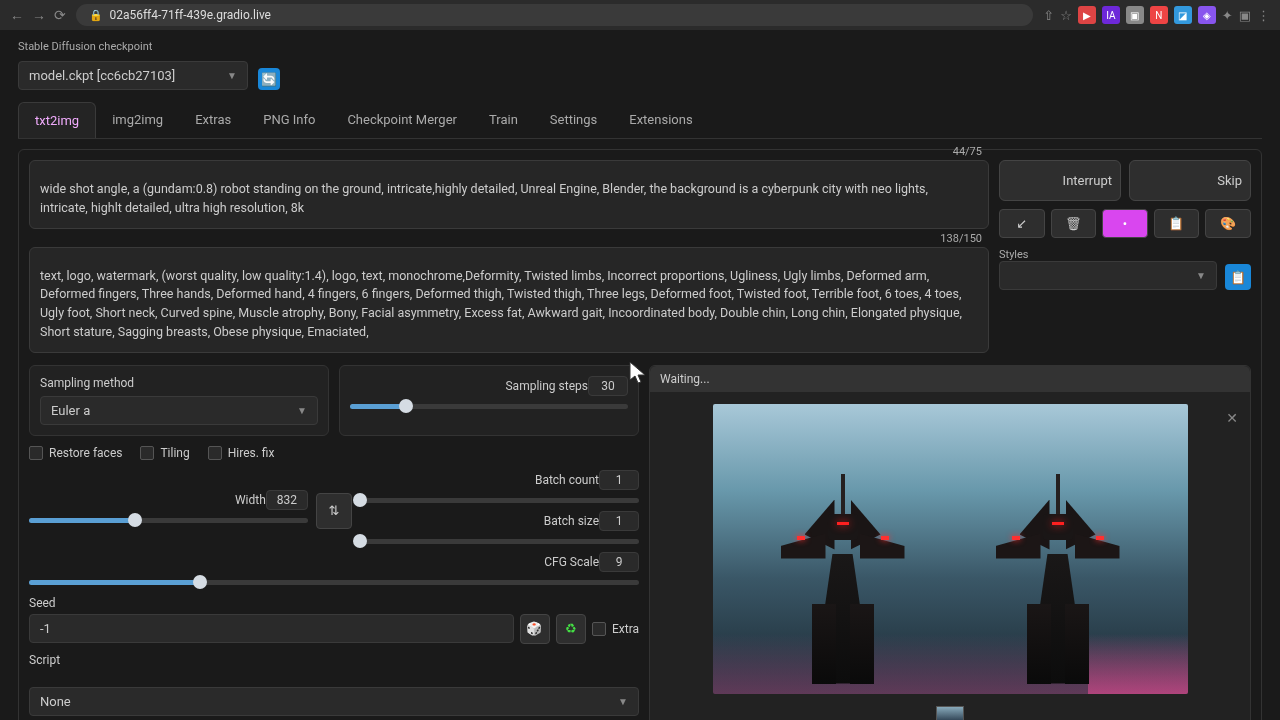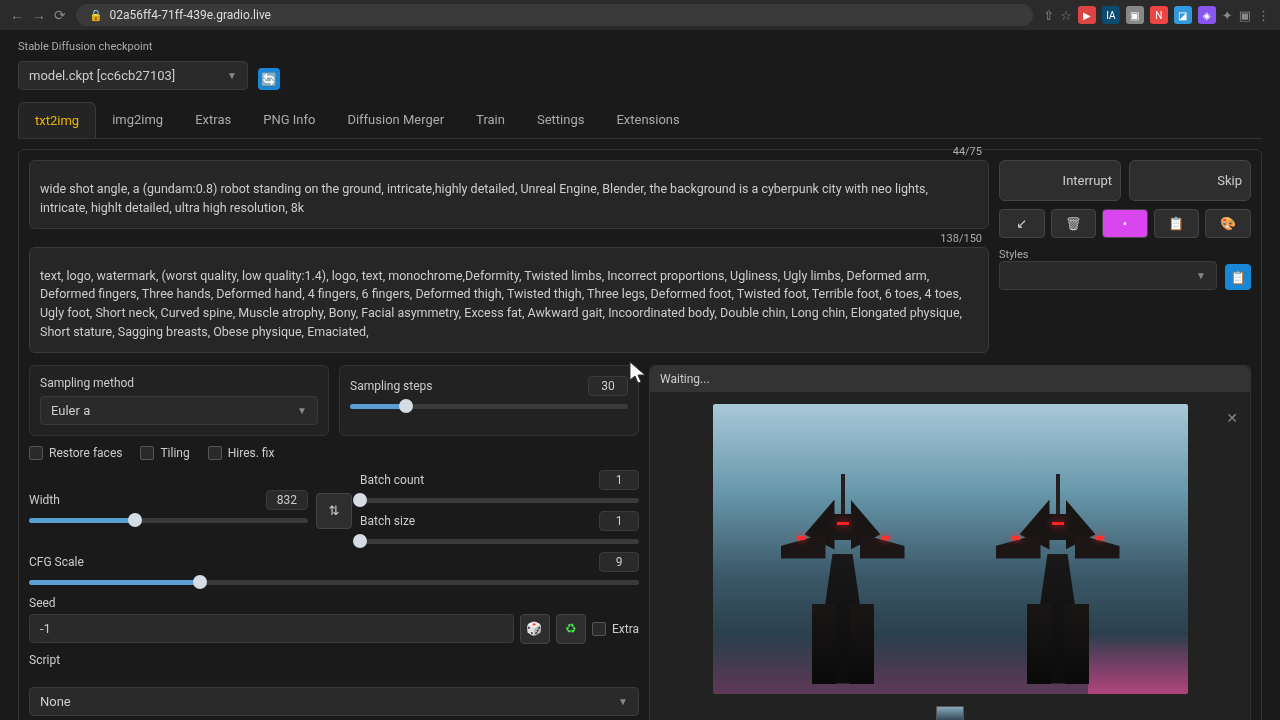--- a/index.html
+++ b/index.html
@@ -70,21 +70,21 @@
   padding: 10px 16px;
   color: #aaa;
   cursor: pointer;
   font-size: 13px;
 }
 .tab.active {
   background: #242424;
   border: 1px solid #3a3a3a;
   border-bottom: none;
   border-radius: 6px 6px 0 0;
-  color: #eab308;
+  color: #f0abfc;
 }
 .main-panel {
   border: 1px solid #333;
   border-radius: 6px;
   padding: 10px;
   display: flex;
   gap: 10px;
 }
 .left-col { flex: 1; display: flex; flex-direction: column; gap: 8px; }
 .right-col { width: 252px; display: flex; flex-direction: column; gap: 8px; }
@@ -144,21 +144,21 @@
 }
 .param-block {
   border: 1px solid #333;
   border-radius: 6px;
   padding: 10px;
   background: #222;
 }
 .param-group { margin-bottom: 8px; }
 .param-header {
   display: flex;
-  justify-content: space-between;
+  justify-content: flex-end;
   align-items: center;
   margin-bottom: 4px;
 }
 .param-label { font-size: 12px; color: #ccc; }
 .param-val {
   background: #2a2a2a;
   border: 1px solid #3a3a3a;
   border-radius: 4px;
   padding: 2px 10px;
   font-size: 12px;
@@ -398,21 +398,21 @@
     <span class="nav-btn">⟳</span>
   </div>
   <div class="url-bar">
     <span class="lock">🔒</span>
     <span>02a56ff4-71ff-439e.gradio.live</span>
   </div>
   <div class="ext-icons">
     <span style="color:#888">⇧</span>
     <span style="color:#888">☆</span>
     <div class="ext-icon" style="background:#d44">▶</div>
-    <div class="ext-icon" style="background:#0c4a6e">IA</div>
+    <div class="ext-icon" style="background:#6d28d9">IA</div>
     <div class="ext-icon" style="background:#888">▣</div>
     <div class="ext-icon" style="background:#e44">N</div>
     <div class="ext-icon" style="background:#39d">◪</div>
     <div class="ext-icon" style="background:#85e">◈</div>
     <span style="color:#888">✦</span>
     <span style="color:#888">▣</span>
     <span style="color:#888">⋮</span>
   </div>
 </div>
 
@@ -426,21 +426,21 @@
       </div>
     </div>
     <div class="refresh-chk">🔄</div>
   </div>
 
   <div class="tabs">
     <div class="tab active">txt2img</div>
     <div class="tab">img2img</div>
     <div class="tab">Extras</div>
     <div class="tab">PNG Info</div>
-    <div class="tab">Diffusion Merger</div>
+    <div class="tab">Checkpoint Merger</div>
     <div class="tab">Train</div>
     <div class="tab">Settings</div>
     <div class="tab">Extensions</div>
   </div>
 
   <div class="main-panel">
     <div class="left-col">
       <div style="display:flex; gap:10px;">
         <div style="flex:1; display:flex; flex-direction:column; gap:18px;">
           <div class="textarea-wrap" style="min-height:56px">

